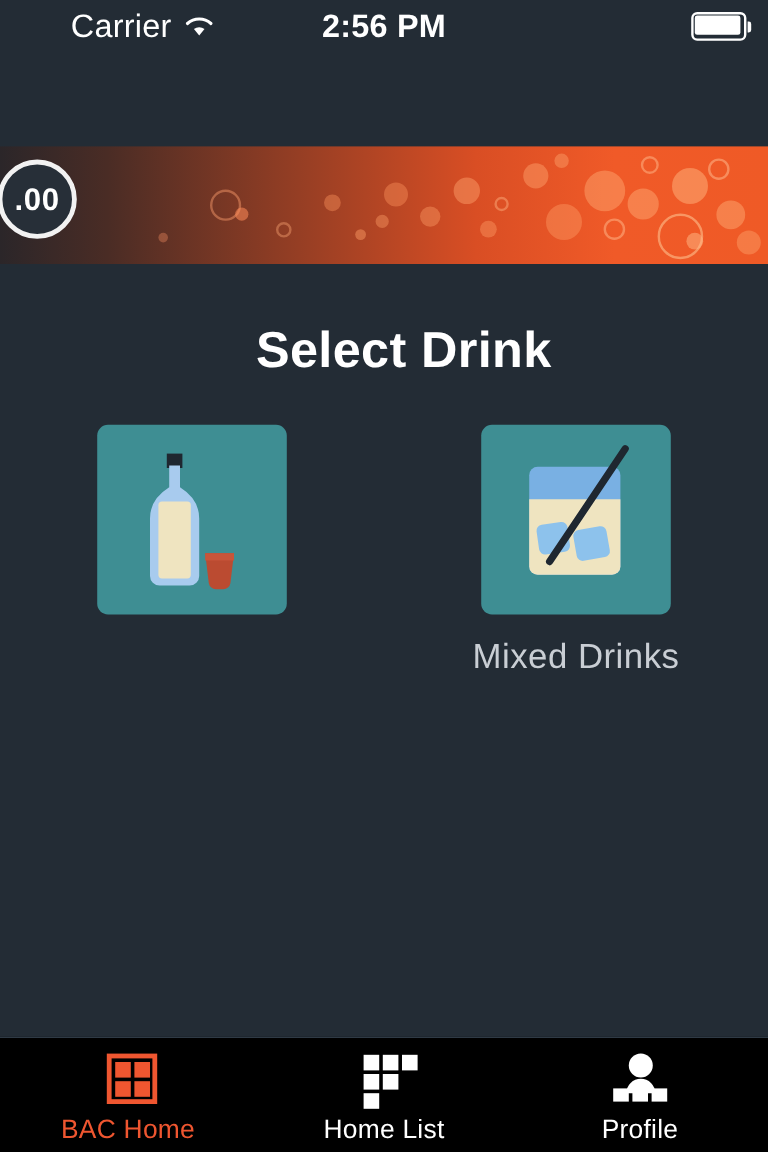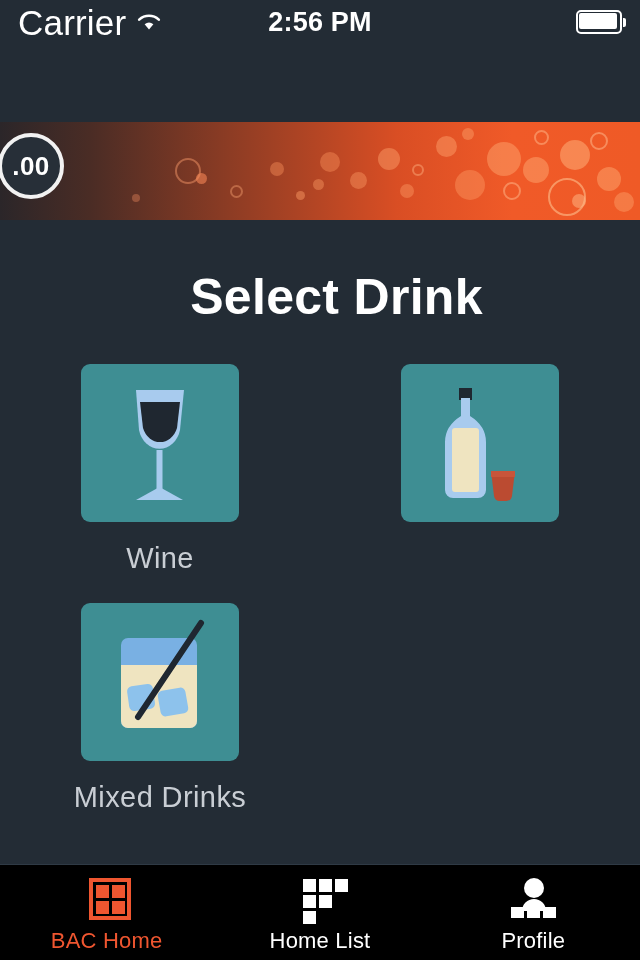--- a/index.html
+++ b/index.html
@@ -17,21 +17,21 @@
 
   
   .statusbar {
     position:absolute; top:0; left:0; width:640px; height:44px;
     display:flex; align-items:center; color:#ffffff;
   }
   .sb-left {
     position:absolute; left:18px; top:0; height:44px;
     display:flex; align-items:center; gap:10px;
   }
-  .sb-carrier { font-size:35px; letter-spacing:0.2px; line-height:1; }
+  .sb-carrier { font-size:27px; letter-spacing:0.2px; line-height:1;margin-left:41px; }
   .wifi-icon { width:26px; height:20px; position:relative; display:block; }
   .sb-time {
     position:absolute; left:0; right:0; top:0; height:44px;
     display:flex; align-items:center; justify-content:center;
     font-size:27px; font-weight:bold; letter-spacing:0.2px;
   }
   .sb-right { position:absolute; right:14px; top:0; height:44px; display:flex; align-items:center; }
   .battery { width:50px; height:24px; position:relative; }
   .battery-body {
     position:absolute; left:0; top:0; width:46px; height:24px;
@@ -66,21 +66,21 @@
     border:4px solid #f2f2f2; background:#272f38;
     display:flex; align-items:center; justify-content:center;
     color:#ffffff; font-size:26px; font-weight:bold; letter-spacing:0.5px;
     z-index:5;
   }
 
   
   .content { position:absolute; top:220px; left:0; width:640px; bottom:96px; }
   .section-title {
     text-align:center; color:#ffffff;
-    font-size:50px; font-weight:bold; letter-spacing:0.3px;
+    font-size:42px; font-weight:bold; letter-spacing:0.3px;
     margin-top:48px;
     margin-left:33px;
   }
   .grid {
     margin-top:38px;
     display:grid;
     grid-template-columns:1fr 1fr;
     row-gap:28px;
   }
   .cell { display:flex; flex-direction:column; align-items:center; }
@@ -201,33 +201,20 @@
     <span class="bub" style="left:132px;top:72px;width:8px;height:8px;background:rgba(255,150,100,.35);"></span>
     <div class="bac-circle">.00</div>
   </div>
 
   <div class="content">
     <div class="section-title">Select Drink</div>
 
     <div class="grid">
 
 
-      <div class="cell">
-        <div class="tile">
-          <span>
-            <svg class="wine-svg" width="158" height="158" viewBox="0 0 158 158">
-              <path d="M55 26 H103 L99 66 a21 24 0 0 1 -41 0 Z" fill="#a8cbee"></path>
-              <path d="M59 38 H99 L96 64 a18 21 0 0 1 -34 0 Z" fill="#1f2730"></path>
-              <rect x="75.5" y="86" width="6" height="42" fill="#a8cbee"></rect>
-              <path d="M55 136 L78.5 123 L102 136 Z" fill="#a8cbee"></path>
-            </svg>
-          </span>
-        </div>
-        <div class="cell-label">Wine</div>
-      </div>
 
       <div class="cell">
         <div class="tile">
           <span>
             <svg class="liq-svg" width="158" height="158" viewBox="0 0 158 158">
               <rect x="58" y="24" width="13" height="12" fill="#1f2730"></rect>
               <path d="M60 34 h9 v18 q16 10 16 26 v48 a8 8 0 0 1 -8 8 h-25 a8 8 0 0 1 -8 -8 v-48 q0 -16 16 -26 Z" fill="#a8cbee"></path>
               <rect x="51" y="64" width="27" height="64" rx="3" fill="#efe4c0"></rect>
               <path d="M90 107 h24 l-3 25 a6 6 0 0 1 -6 5 h-6 a6 6 0 0 1 -6 -5 Z" fill="#bb4b31"></path>
               <path d="M90 107 h24 v6 h-24 Z" fill="#c8553a"></path>

